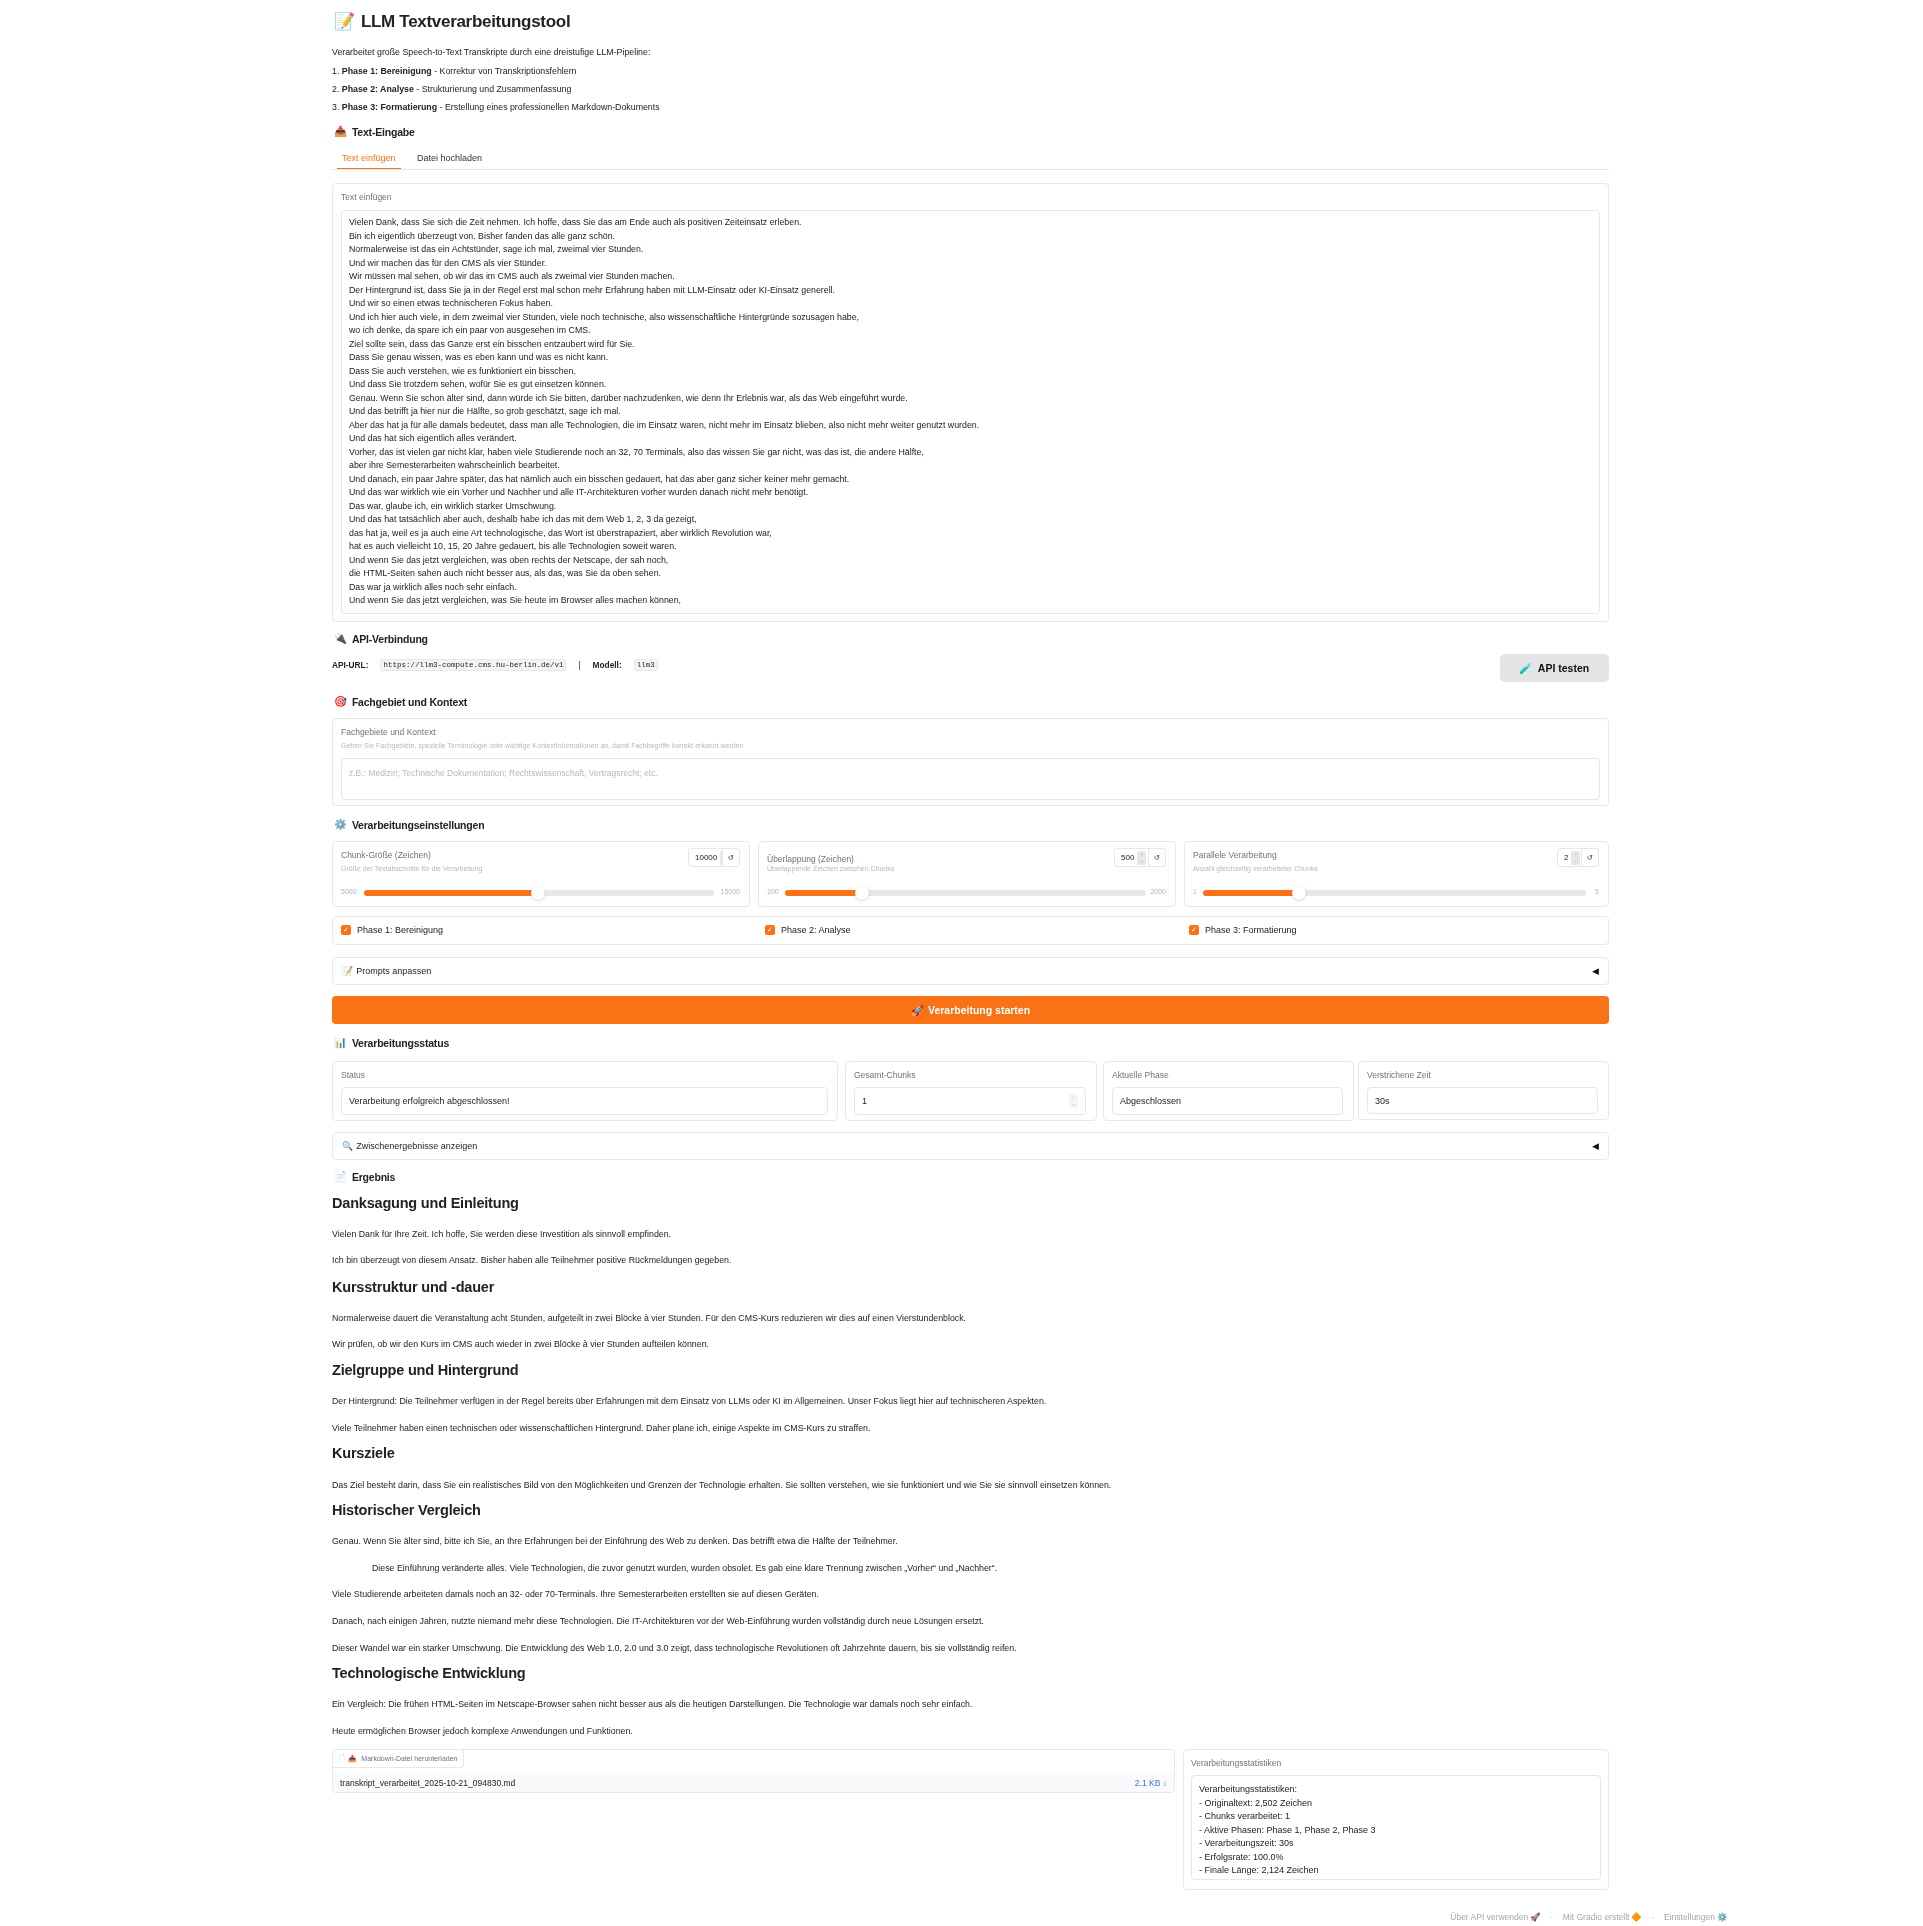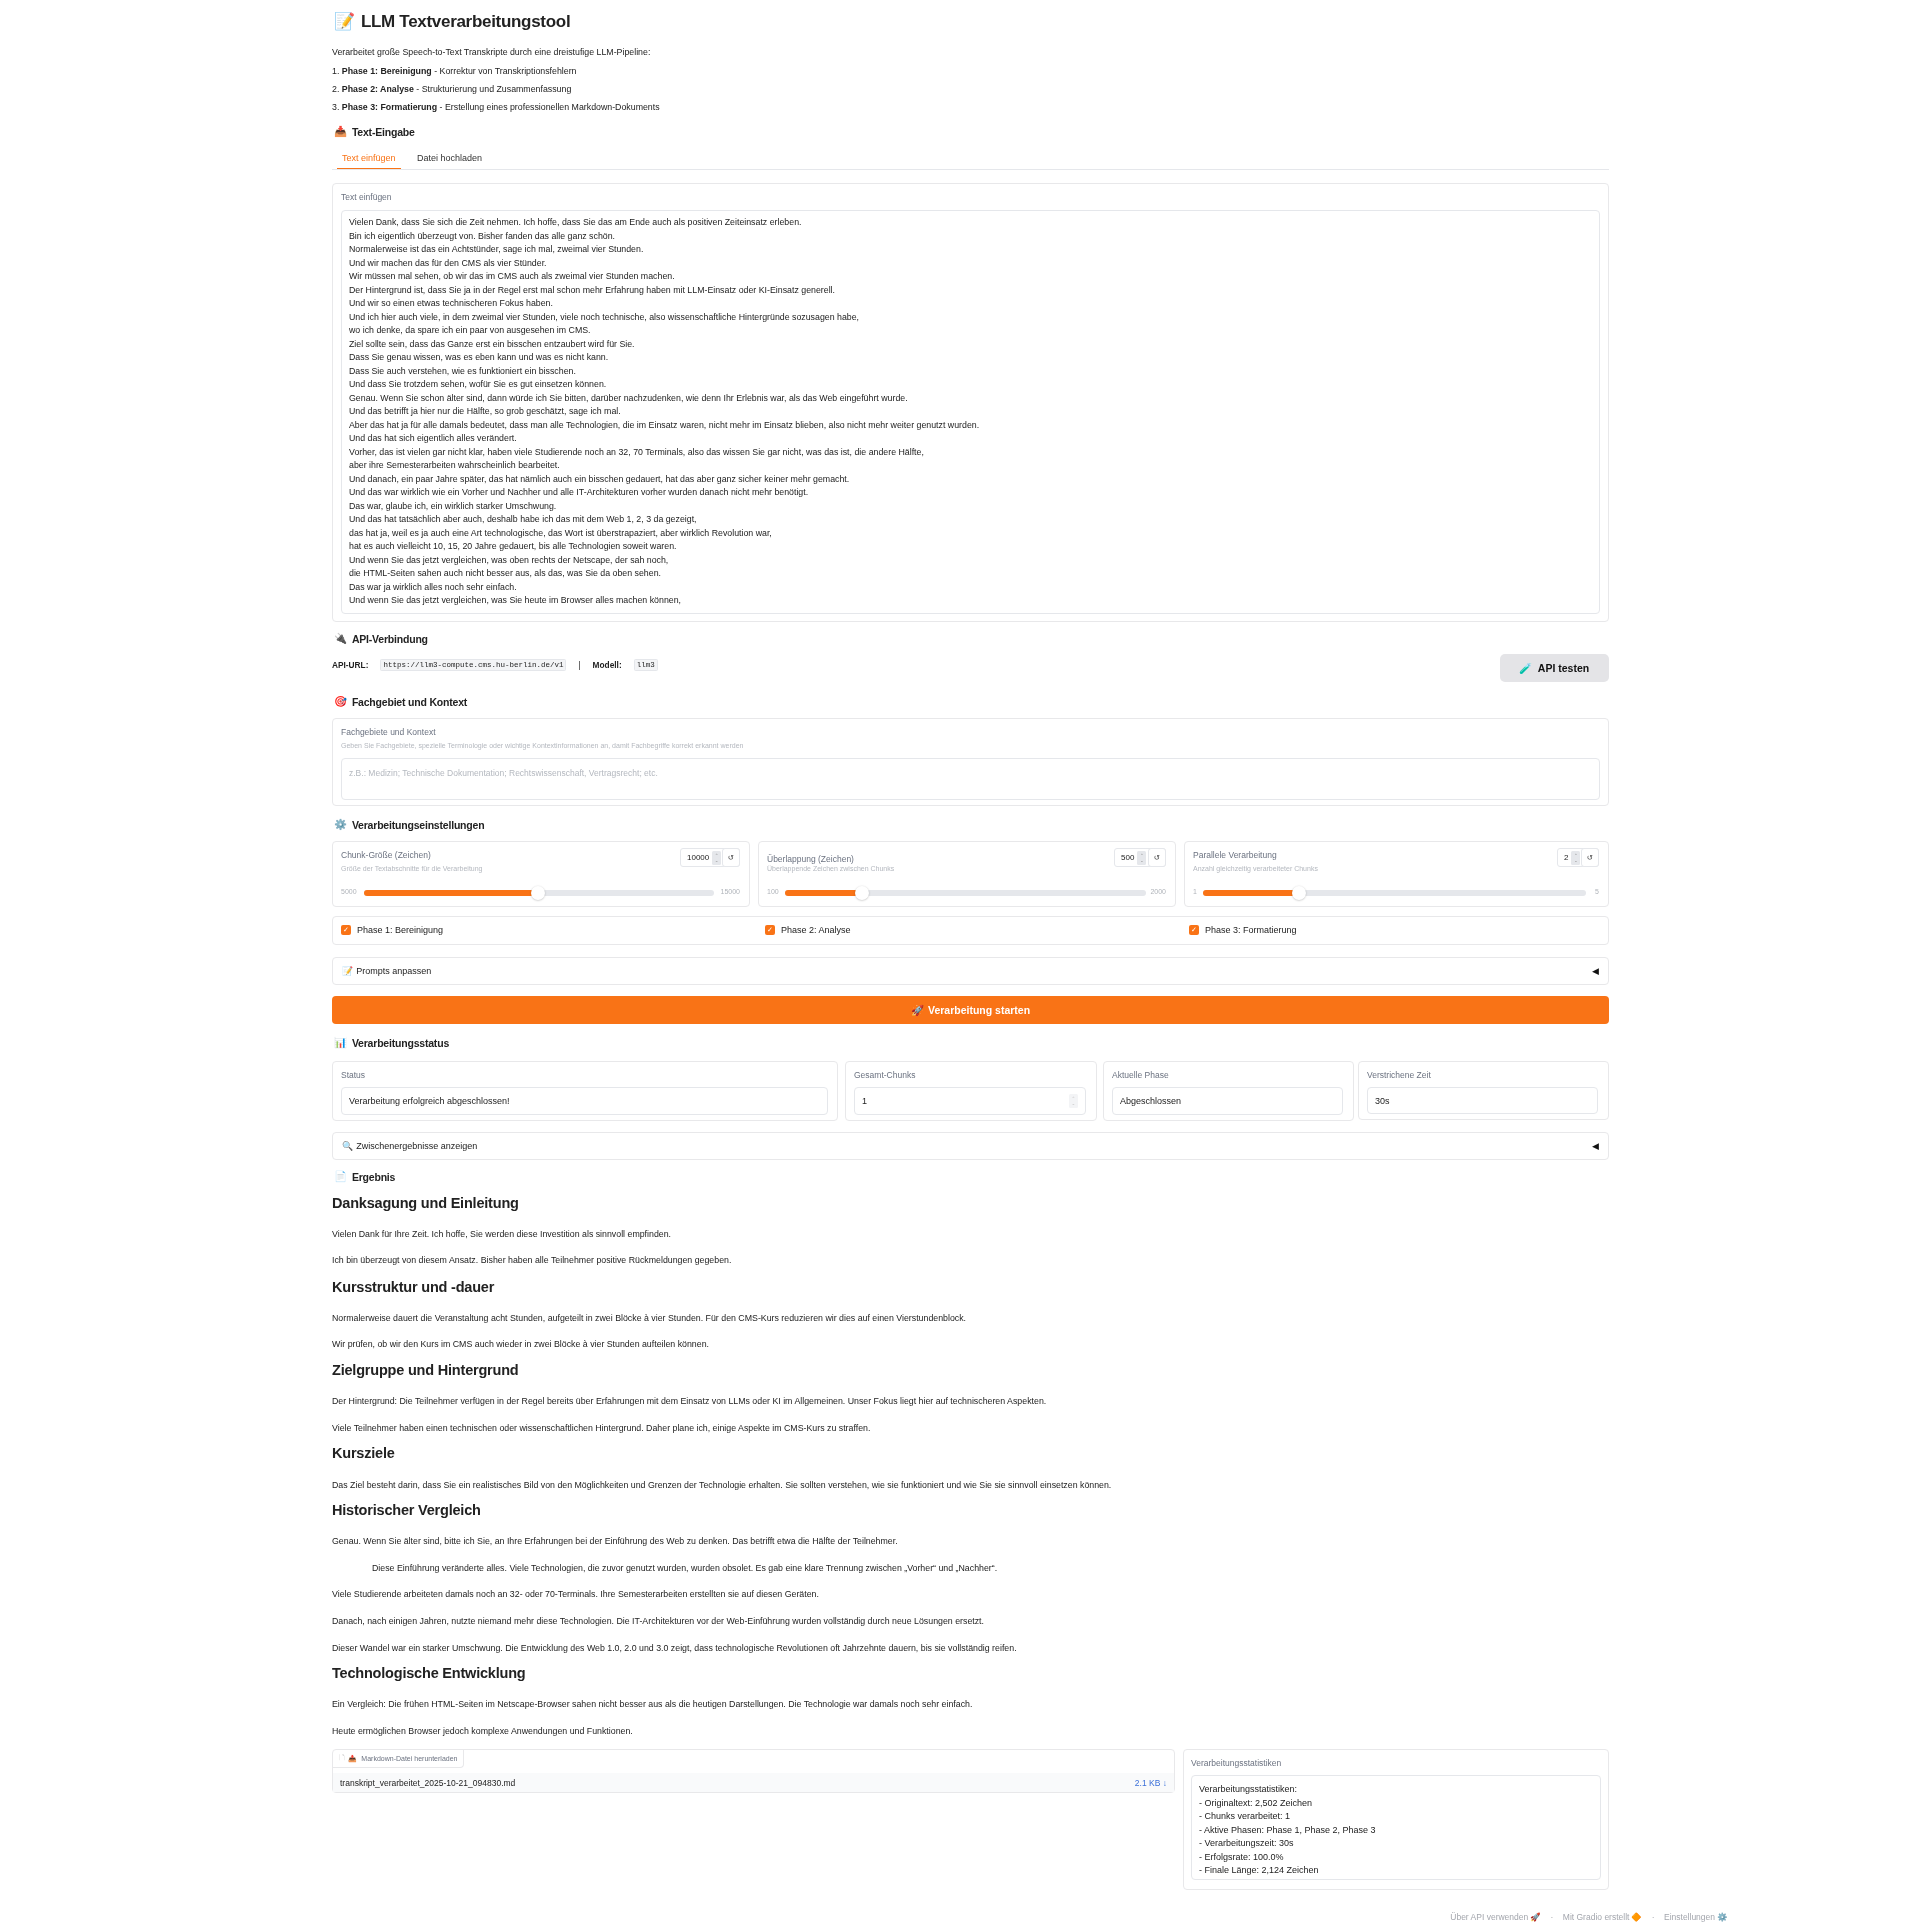--- a/index.html
+++ b/index.html
@@ -170,21 +170,21 @@
   </div>
 
   <div class="section-h" style="top:818px;">
     <span>⚙️</span>
     <span>Verarbeitungseinstellungen</span>
   </div>
 
   <div class="block" style="left:0; top:841px; width:418px; height:66px;">
     <div class="label-sm" style="left:8px; top:8px;">Chunk-Größe (Zeichen)</div>
     <div class="hint" style="left:8px; top:23px;">Größe der Textabschnitte für die Verarbeitung</div>
-    <div class="num-box" style="right:9px; top:6px; width:60px;">
+    <div class="num-box" style="right:9px; top:6px; width:52px;">
       <span class="num-val">10000</span>
       <span class="spin">⌃<br>⌄</span>
       <span class="reset">↺</span>
     </div>
     <div class="range-lbl" style="left:8px; top:46px;">5000</div>
     <div class="track" style="left:31px; top:48px; width:350px;">
       <div class="fill" style="width:173px;"></div>
       <div class="thumb" style="left:167px;"></div>
     </div>
     <div class="range-lbl" style="right:9px; top:46px;">15000</div>

